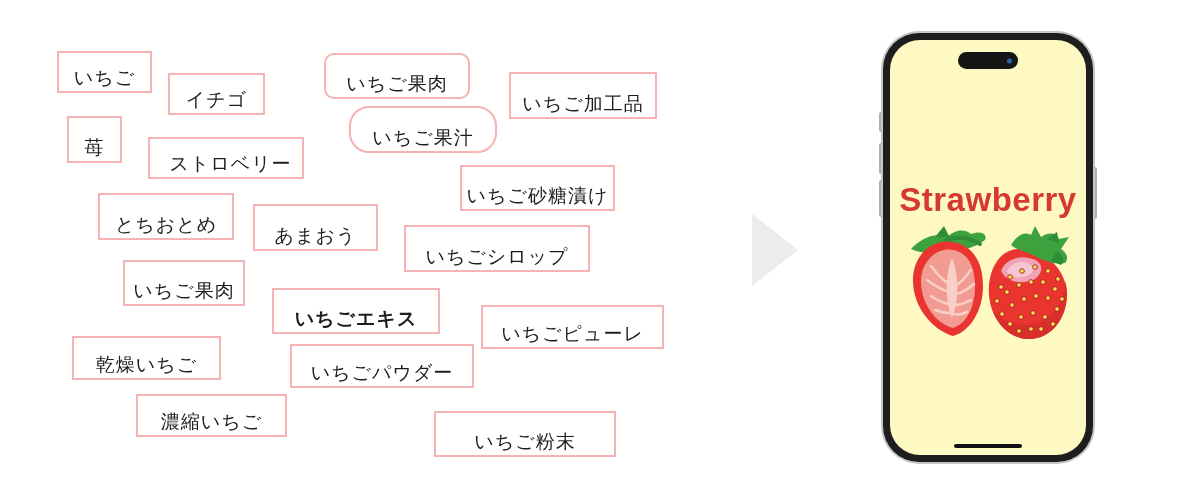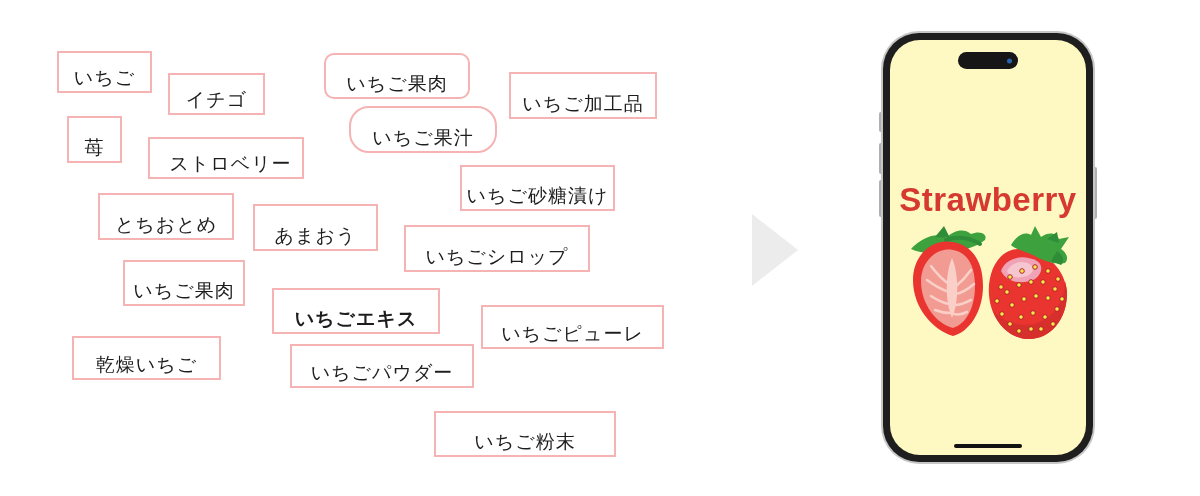--- a/index.html
+++ b/index.html
@@ -172,20 +172,23 @@
         <span>いちごエキス</span>
       </div>
       <div class="keyword-box" style="left: 481px; top: 305px; width: 183px; height: 44px;">
         <span>いちごピューレ</span>
       </div>
       <div class="keyword-box" style="left: 72px; top: 336px; width: 149px; height: 44px;">
         <span>乾燥いちご</span>
       </div>
       <div class="keyword-box" style="left: 290px; top: 344px; width: 184px; height: 44px;">
         <span>いちごパウダー</span>
+      </div>
+      <div class="keyword-box" style="left: 136px; top: 394px; width: 151px; height: 43px;">
+        <span>濃縮いちご</span>
       </div>
       <div class="keyword-box" style="left: 434px; top: 411px; width: 182px; height: 46px;">
         <span>いちご粉末</span>
       </div>
     </div>
 
   <div class="flow-arrow"></div>
 
   <div class="phone">
     <span class="side-btn btn-action"></span>

